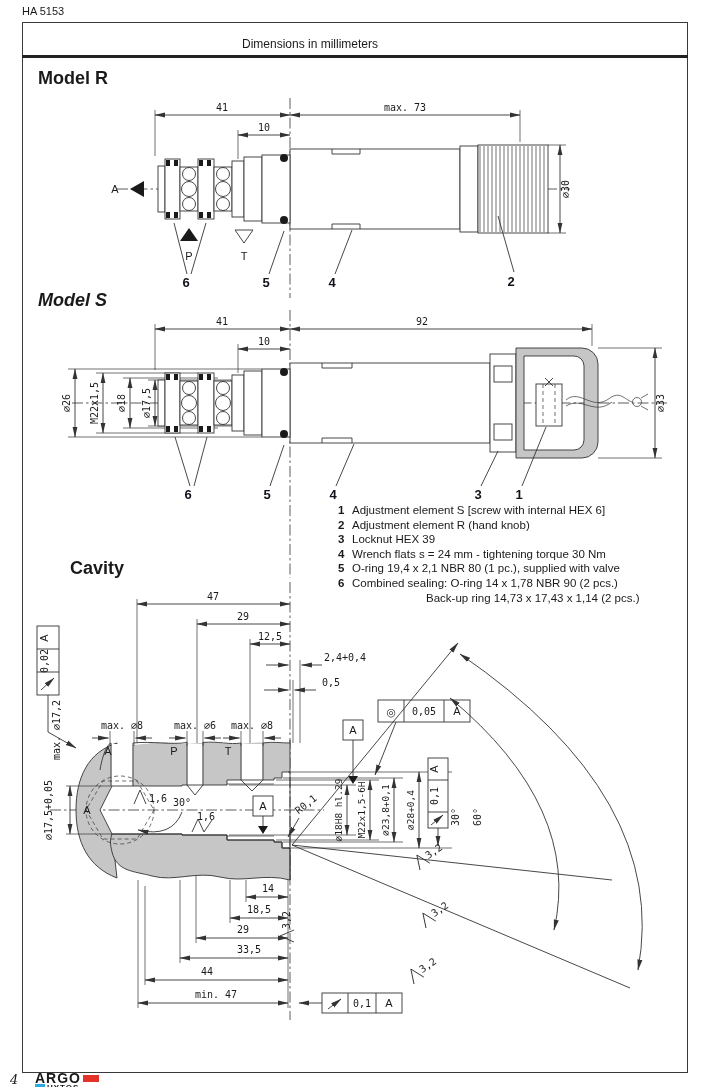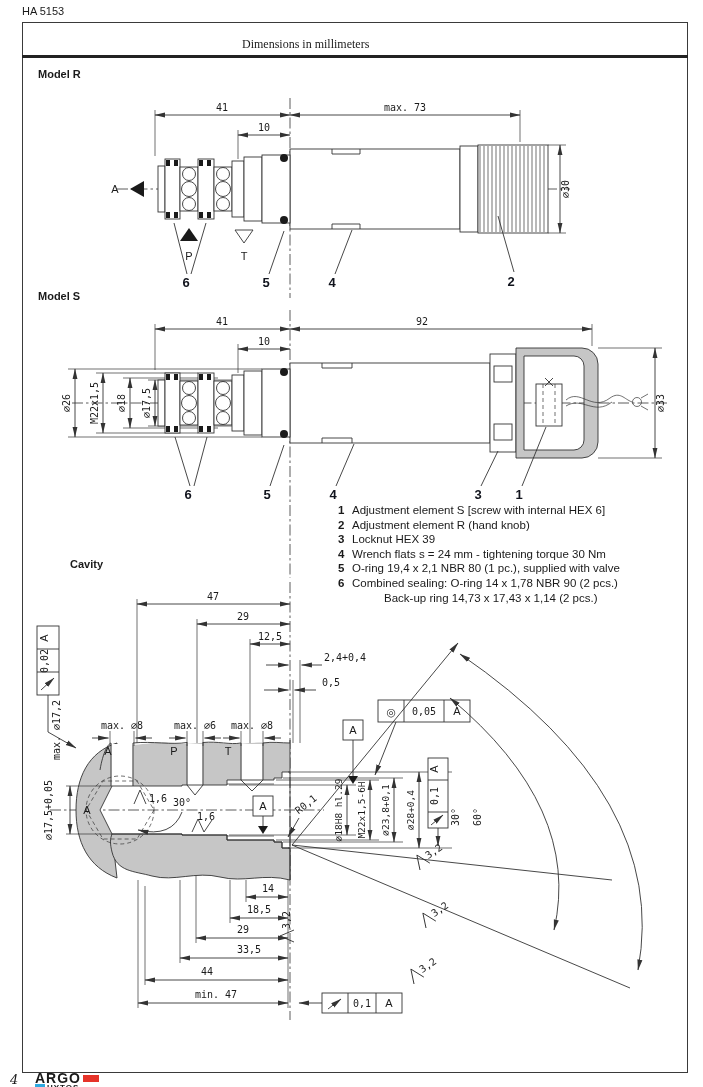--- a/index.html
+++ b/index.html
@@ -1,62 +1,62 @@
 <!DOCTYPE html>
 <html><head>
 <meta charset="utf-8">
 <style>
   html,body{margin:0;padding:0;background:#fff;}
   #page{position:relative;width:703px;height:1087px;background:#fff;overflow:hidden;
         font-family:"Liberation Sans",sans-serif;color:#1a1a1a;}
   .doccode{position:absolute;left:22px;top:5px;font-size:11px;}
   .borderbox{position:absolute;left:22px;top:22px;width:664px;height:1049px;border:1.6px solid #3a3a3a;}
   .title{position:absolute;left:40px;top:28px;font-size:21px;font-weight:bold;letter-spacing:.2px;}
-  .subtitle{position:absolute;left:242px;top:37px;font-size:12px;font-family:Liberation Serif, serif;}
+  .subtitle{position:absolute;left:242px;top:37px;font-size:12px;}
   .titlerule{position:absolute;left:22px;top:55px;width:666px;height:3px;background:#222;}
-  .secheading{position:absolute;font-size:11px;font-weight:bold;}
+  .secheading{position:absolute;font-size:18px;font-weight:bold;}
   svg{position:absolute;left:22px;}
   .ln{fill:none;stroke:#333;stroke-width:.9;}
   .lt{fill:none;stroke:#333;stroke-width:.7;}
   .cl{fill:none;stroke:#333;stroke-width:.8;stroke-dasharray:11 3 2.5 3;}
   .dsh{fill:none;stroke:#333;stroke-width:.7;stroke-dasharray:4 3;}
   .fw{fill:#fff;stroke:#333;stroke-width:.9;}
   .fg{fill:#c6c6c6;stroke:#333;stroke-width:.9;}
   .fgs{fill:#c6c6c6;stroke:none;}
   .fb{fill:#1a1a1a;stroke:none;}
   .dl{fill:none;stroke:#333;stroke-width:.9;}
   text.d{font:10px "DejaVu Sans Mono",monospace;fill:#1a1a1a;}
   text.ds{font:9.5px "DejaVu Sans Mono",monospace;fill:#1a1a1a;}
   text.p{font:11px "Liberation Sans",sans-serif;fill:#1a1a1a;}
   text.c{font:bold 13px "Liberation Sans",sans-serif;fill:#10131c;}
   .legend{position:absolute;left:338px;top:503px;width:352px;font-size:11.5px;line-height:14.6px;}
   .lrow{display:flex;}
   .lnum{width:14px;font-weight:bold;flex:none;}
   .ltxt{flex:1;}
-  .lcont{margin-left:46px;}
+  .lcont{margin-left:88px;}
   .pagenum{position:absolute;left:10px;top:1072px;font:italic 13px "DejaVu Serif",serif;}
   .logo{position:absolute;left:35px;top:1074px;}
   .logo-row{display:flex;align-items:center;height:8px;margin-bottom:1px;}
   .argo{font-size:14px;font-weight:bold;letter-spacing:1px;}
   .red-box{display:inline-block;width:16px;height:7px;background:#e63329;margin-left:2px;}
   .blue-box{display:inline-block;width:10px;height:7px;background:#2ea9e0;margin-right:2px;}
   .hytos{font-size:8px;font-weight:bold;letter-spacing:1px;}
 </style>
 </head>
 <body>
 
 <div id="page">
 
   <div class="doccode">HA 5153</div>
   <div class="borderbox"></div>
   <div class="subtitle">Dimensions in millimeters</div>
   <div class="titlerule"></div>
 
   <div class="secheading" style="left:38px;top:68px;">Model R</div>
-  <div class="secheading" style="left:38px;top:290px;">Model S</div>
+  <div class="secheading" style="left:38px;top:290px;font-style:italic;">Model S</div>
   <div class="secheading" style="left:38px;top:558px;margin-left:32px;">Cavity</div>
 
   <svg style="top:84px;" width="666" height="214" viewBox="0 0 666 214">
     <defs>
       <marker id="ar" viewBox="0 0 10 6" refX="9.5" refY="3" markerWidth="11" markerHeight="7" orient="auto-start-reverse" markerUnits="userSpaceOnUse">
         <path d="M0,0.7 L10,3 L0,5.3 z" fill="#333"></path>
       </marker>
     </defs>
     <g>
       <line class="cl" x1="95" y1="105" x2="548" y2="105"></line>

